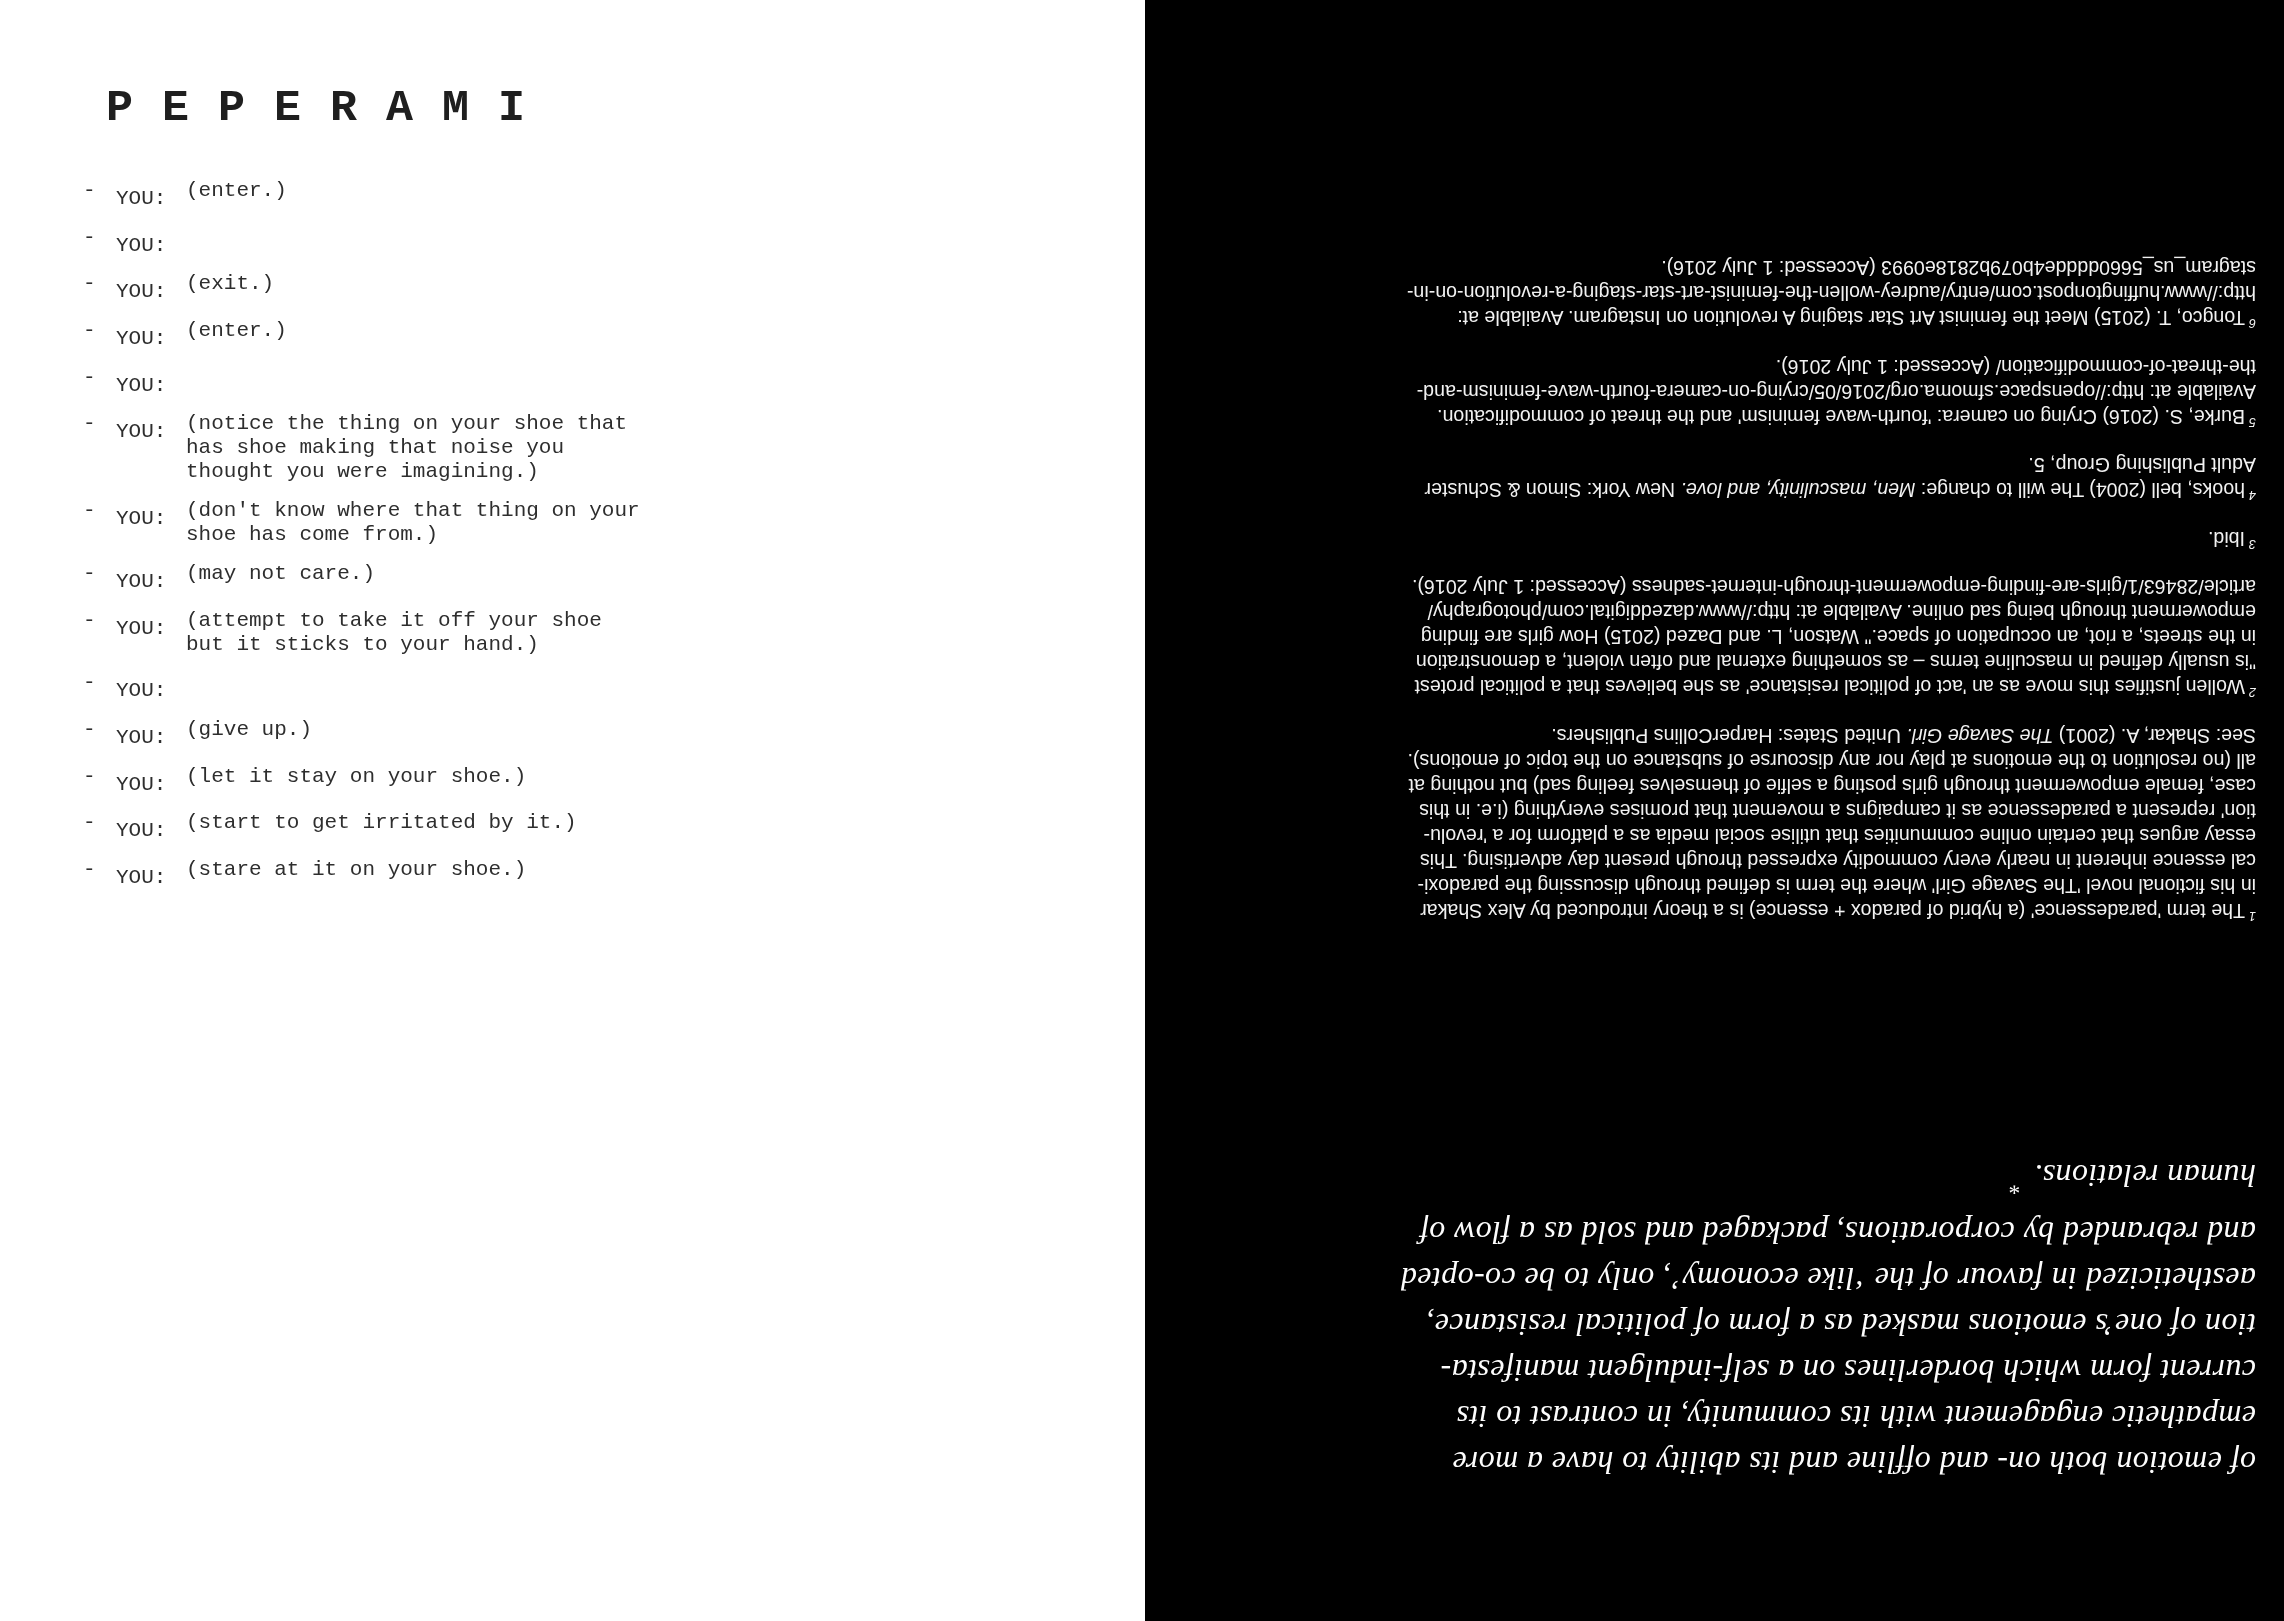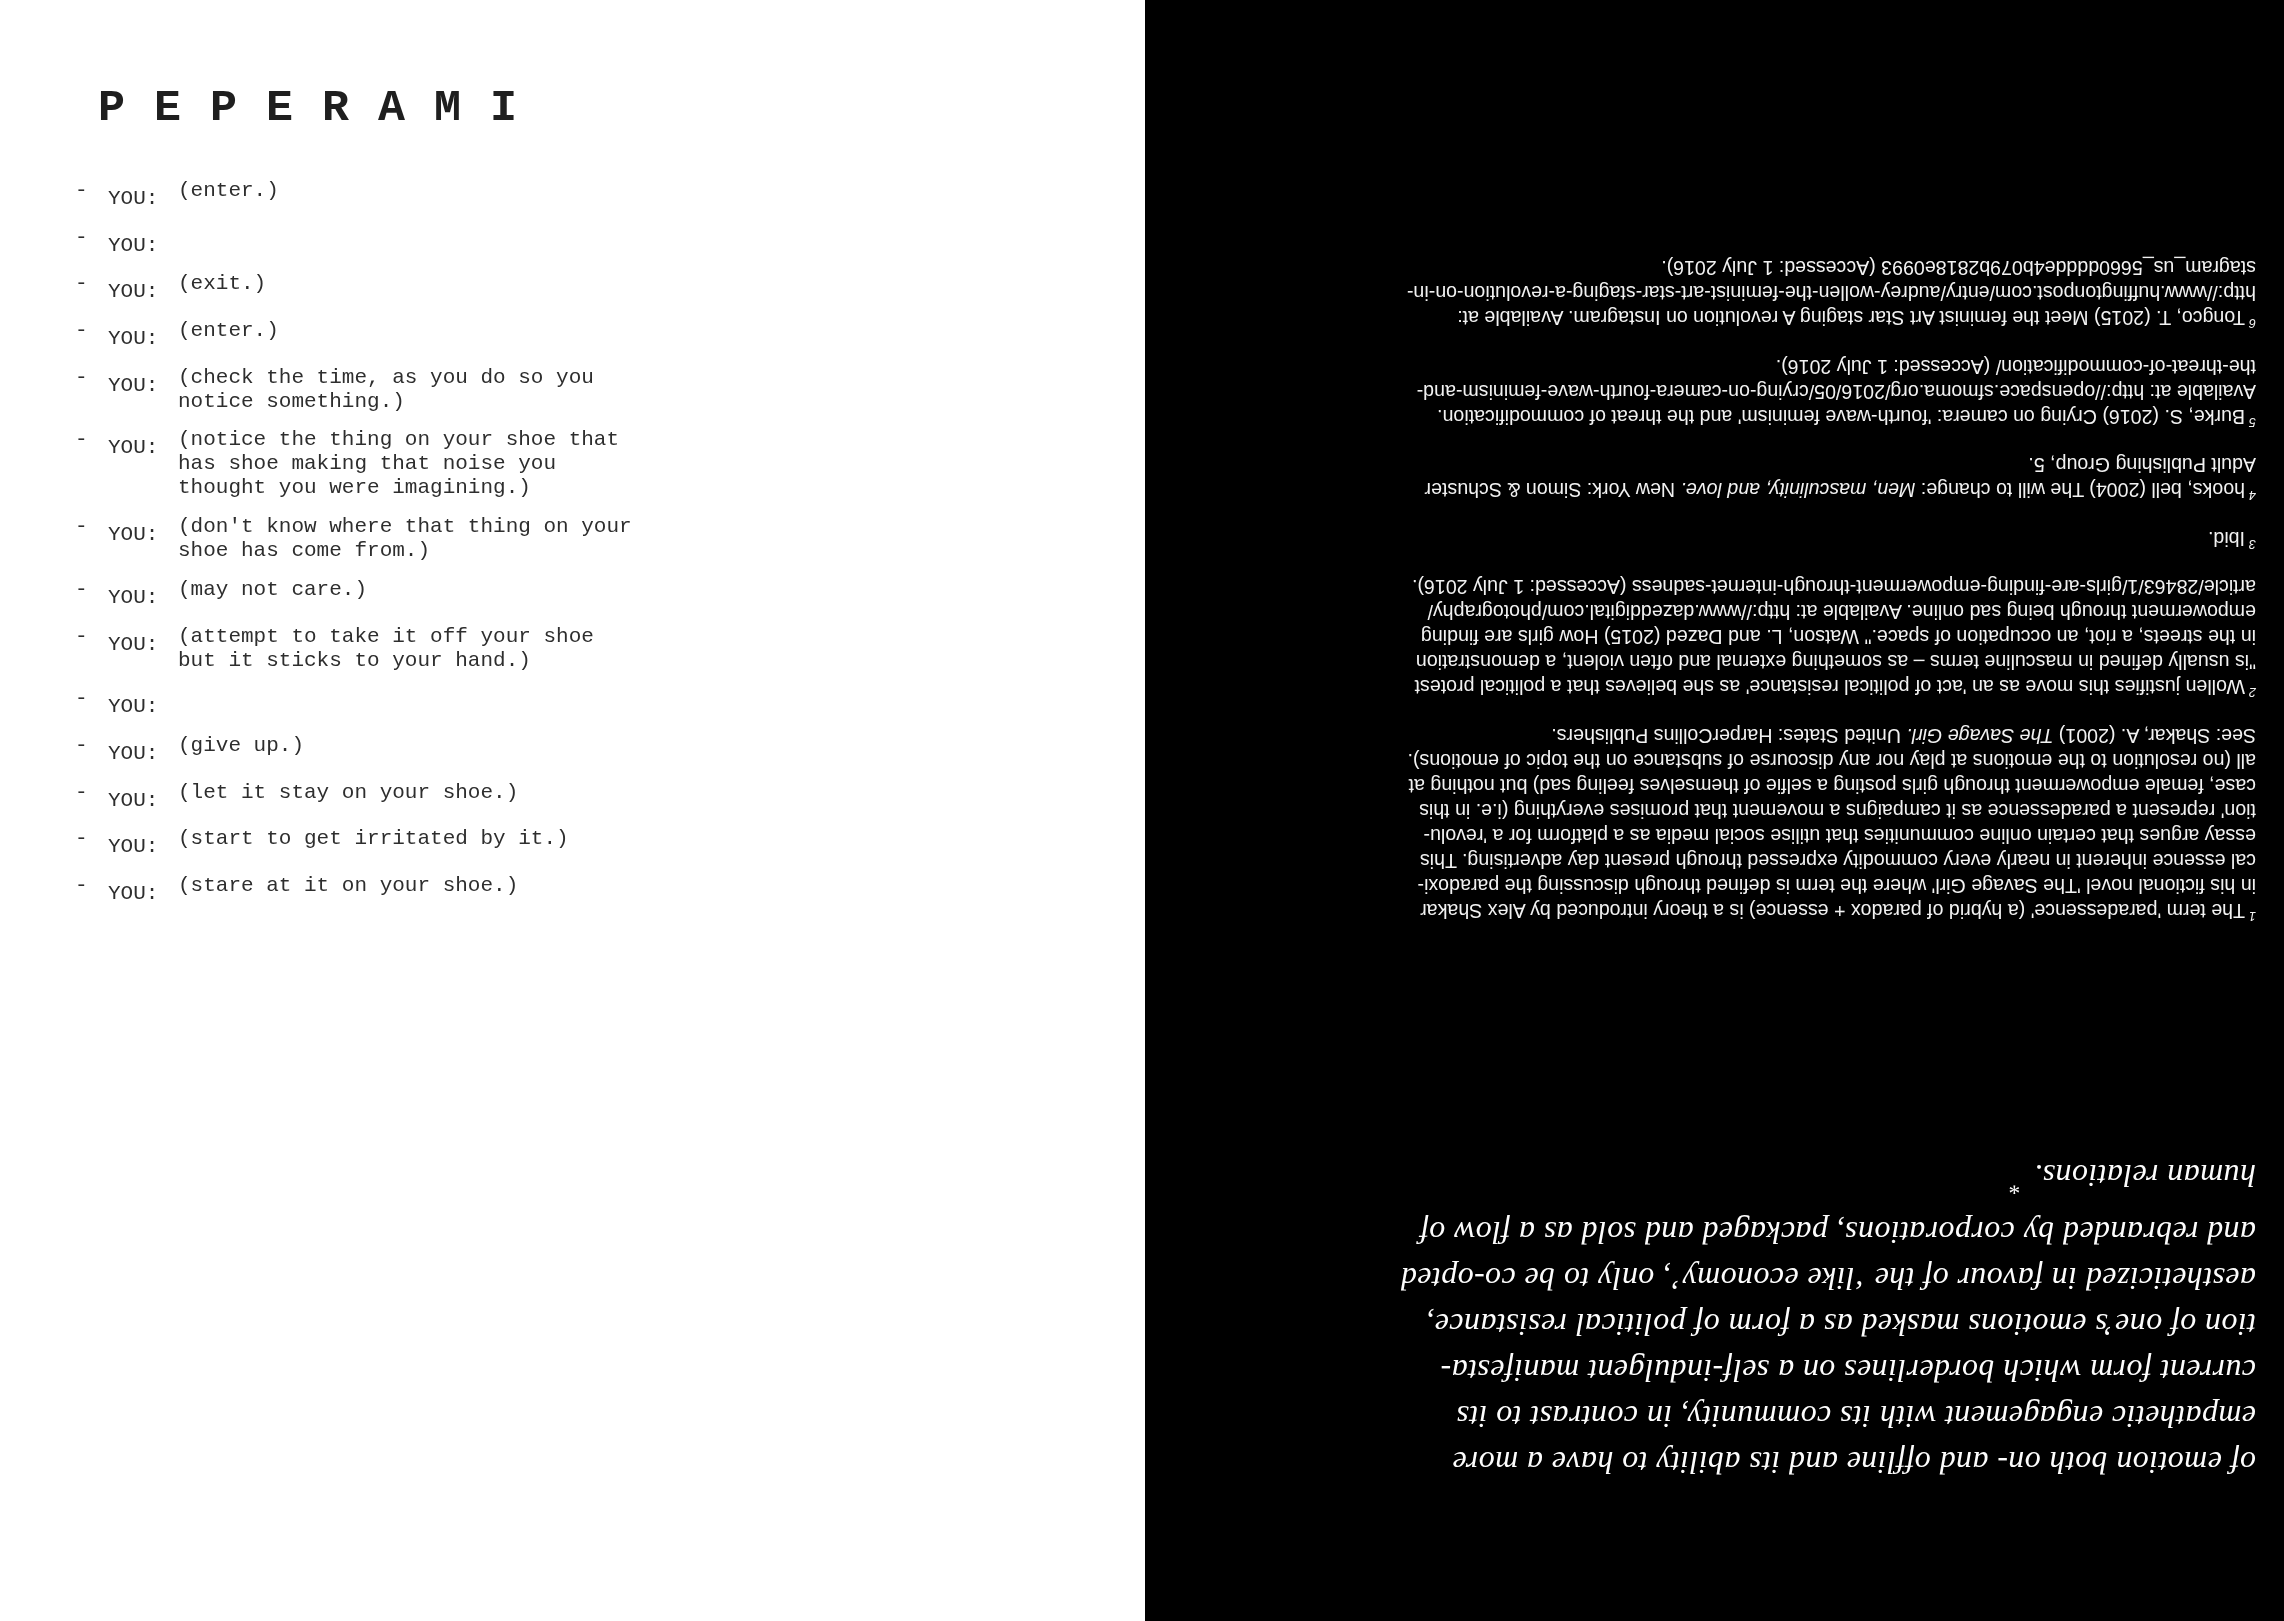--- a/index.html
+++ b/index.html
@@ -1,19 +1,19 @@
 <!DOCTYPE html>
 <html><head>
 <meta charset="utf-8">
 <style>
   html,body{margin:0;padding:0;background:#888;}
   #stage{position:relative;width:2285px;height:1621px;overflow:hidden;background:#ffffff;}
 
   
-  .page-left{position:absolute;left:4px;top:0;width:1145px;height:1621px;background:#ffffff;}
+  .page-left{position:absolute;left:12px;top:0;width:1145px;height:1621px;background:#ffffff;}
   .book-title{
     position:absolute;left:94px;top:84px;
     font-family:"Liberation Mono","DejaVu Sans Mono",monospace;
     font-size:45px;font-weight:bold;letter-spacing:29px;line-height:1.1;
     color:#1f1f1f;white-space:pre;
   }
   .script-list{
     position:absolute;left:0;top:179px;width:1078px;
     list-style:none;margin:0;padding:0;
     font-family:"Liberation Mono","DejaVu Sans Mono",monospace;
@@ -66,22 +66,20 @@
           <span class="line-text">(exit.)</span>
         </li>
         <li>
           <span class="dash">-</span>
           <span class="speaker">YOU:</span>
           <span class="line-text">(enter.)</span>
         </li>
         <li>
           <span class="dash">-</span>
           <span class="speaker">YOU:</span>
-          <span class="line-text">(check the time, as you do so you
-notice something.)</span>
         </li>
         <li>
           <span class="dash">-</span>
           <span class="speaker">YOU:</span>
           <span class="line-text">(notice the thing on your shoe that
 has shoe making that noise you
 thought you were imagining.)</span>
         </li>
         <li>
           <span class="dash">-</span>

